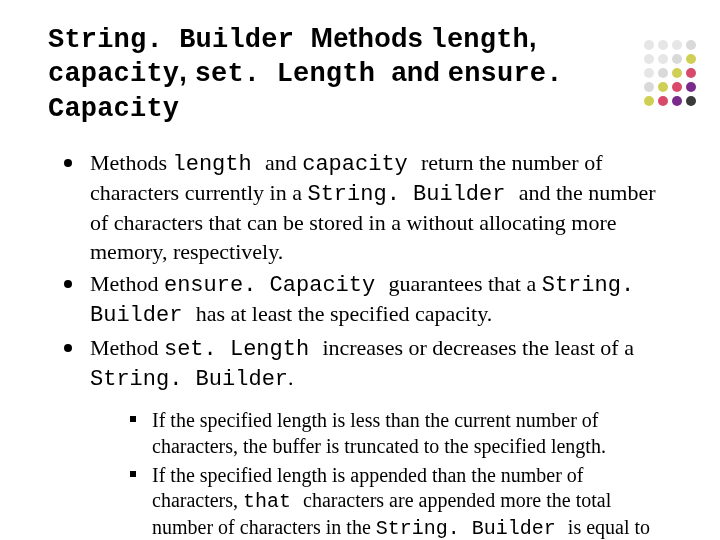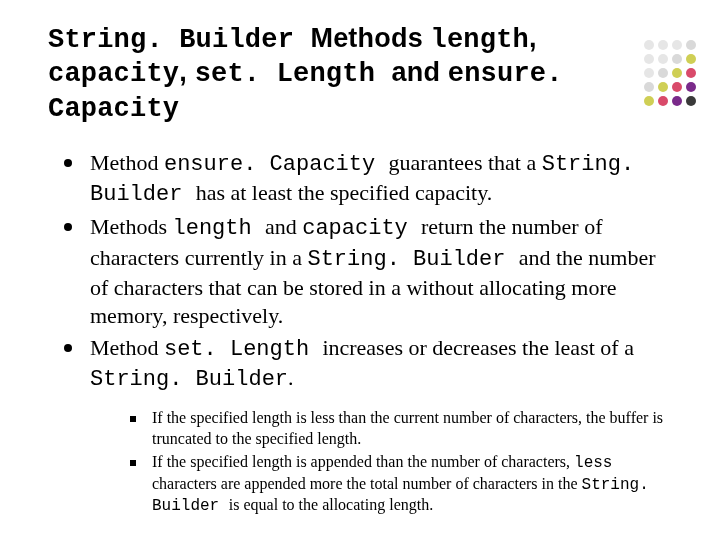--- a/index.html
+++ b/index.html
@@ -67,21 +67,21 @@
     background: #000;
     border-radius: 50%;
   }
   ul.sub {
     list-style: none;
     margin: 14px 0 0 0;
     padding: 0 0 0 40px;
   }
   ul.sub > li {
     position: relative;
-    font-size: 16px;
+    font-size: 20px;
     line-height: 1.28;
     margin: 0 0 3px 0;
     padding-left: 22px;
   }
   ul.sub > li::before {
     content: "";
     position: absolute;
     left: 0;
     top: 8px;
     width: 6px;
@@ -117,21 +117,21 @@
       <span style="background: rgb(122, 42, 138);"></span>
       <span style="background: rgb(207, 207, 85);"></span>
       <span style="background: rgb(217, 74, 106);"></span>
       <span style="background: rgb(122, 42, 138);"></span>
       <span style="background: rgb(58, 58, 58);"></span>
     </div>
 
   <h1><span class="code">String. Builder </span><span>Methods </span><span class="code">length</span><span>, </span><span class="code">capacity</span><span>, </span><span class="code">set. Length </span><span>and </span><span class="code">ensure. Capacity</span></h1>
 
   <ul class="main">
+      <li><span>Methods </span><span class="code">length </span><span>and </span><span class="code">capacity </span><span>return the number of characters currently in a </span><span class="code">String. Builder </span><span>and the number of characters that can be stored in a without allocating more memory, respectively.</span></li>
       <li><span>Method </span><span class="code">ensure. Capacity </span><span>guarantees that a </span><span class="code">String. Builder </span><span>has at least the specified capacity.</span></li>
-      <li><span>Methods </span><span class="code">length </span><span>and </span><span class="code">capacity </span><span>return the number of characters currently in a </span><span class="code">String. Builder </span><span>and the number of characters that can be stored in a without allocating more memory, respectively.</span></li>
       <li><span>Method </span><span class="code">set. Length </span><span>increases or decreases the least of a </span><span class="code">String. Builder</span><span>.</span><ul class="sub">
           <li><span>If the specified length is less than the current number of characters, the buffer is truncated to the specified length.</span></li>
-          <li><span>If the specified length is appended than the number of characters, </span><span class="code">less </span><span>characters  are appended more the total number of characters in the </span><span class="code">String. Builder </span><span>is equal to the allocating length.</span></li>
+          <li><span>If the specified length is appended than the number of characters, </span><span class="code">that </span><span>characters  are appended more the total number of characters in the </span><span class="code">String. Builder </span><span>is equal to the allocating length.</span></li>
         </ul></li>
     </ul>
 
 </div>
 
 </body></html>

